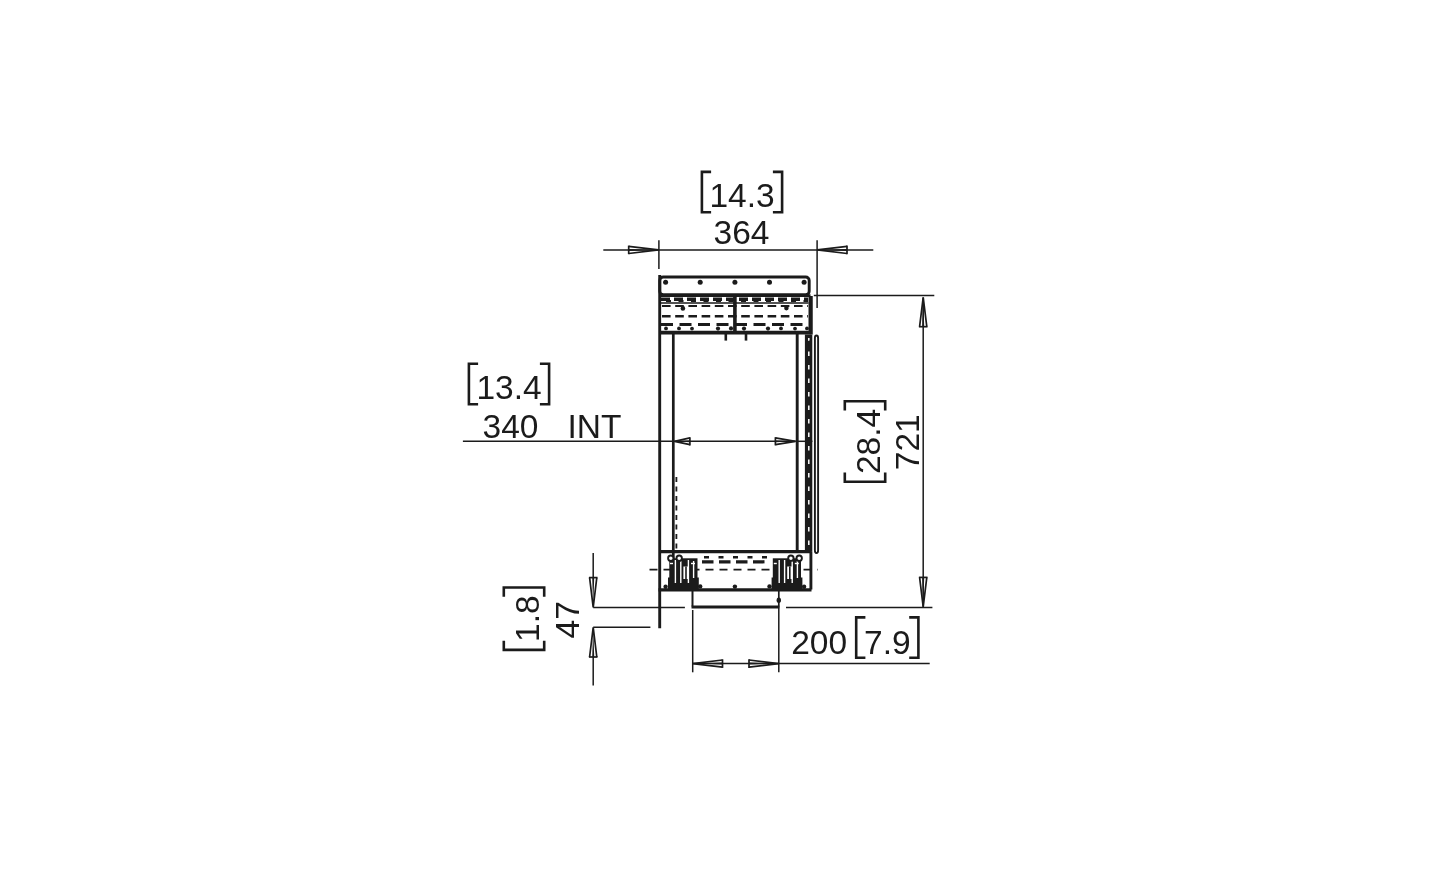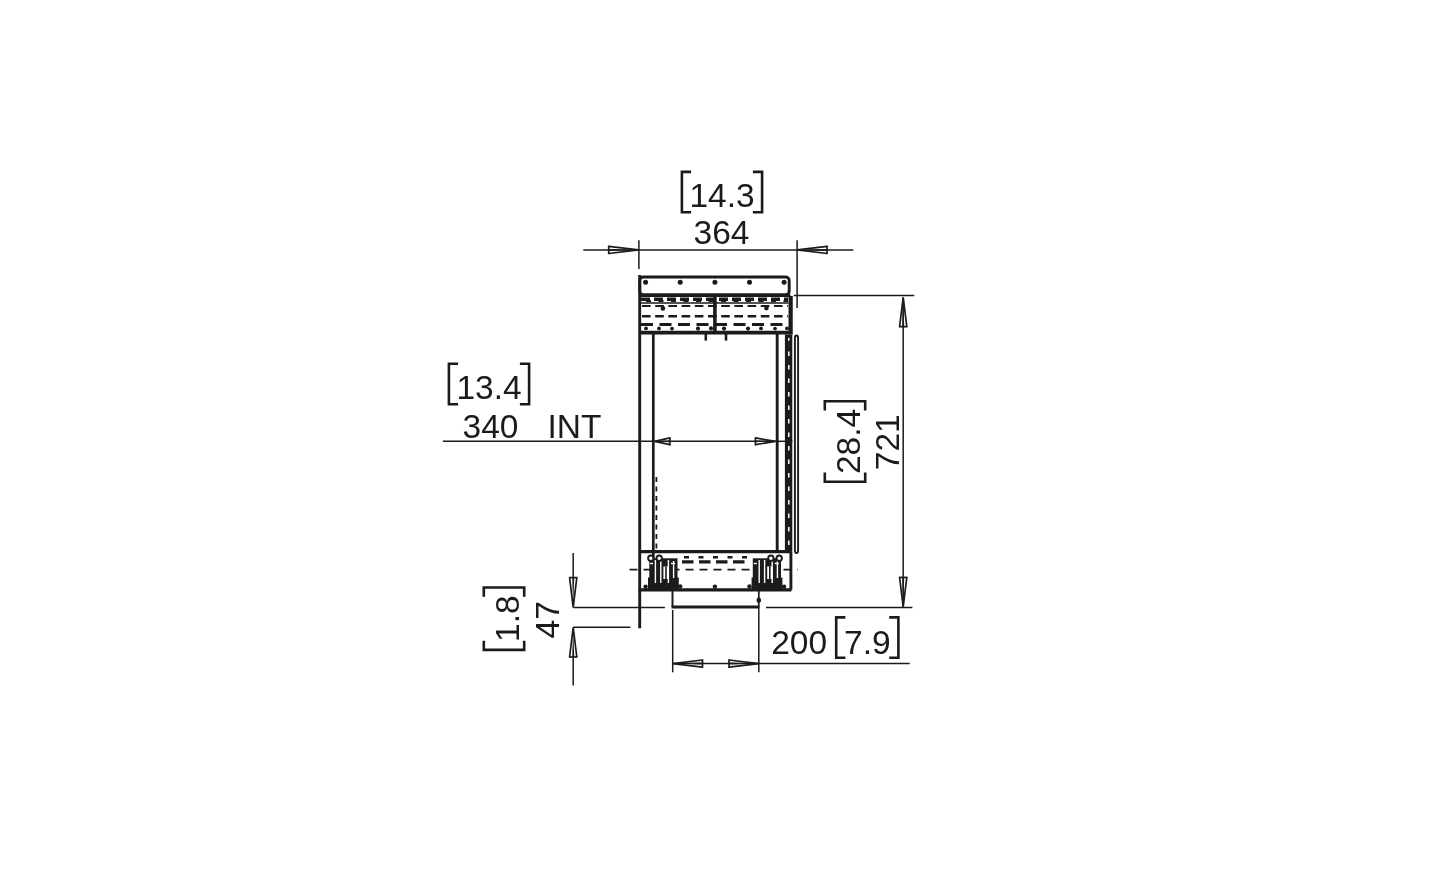--- a/index.html
+++ b/index.html
@@ -1,17 +1,17 @@
 <!DOCTYPE html>
 <html><head>
 <meta charset="utf-8">
 <title>Technical Drawing</title>
 <style>
   html,body{margin:0;padding:0;background:#ffffff;}
-  .page{position:relative;width:1338px;height:893px;background:#f97316;overflow:hidden;}
+  .page{position:relative;width:1338px;height:893px;background:#f97316;overflow:hidden;margin-left:20px;}
   svg{position:absolute;left:0;top:0;}
   text{font-family:"Liberation Sans", sans-serif;fill:#1b1b1b;}
 </style>
 </head>
 <body>
 <div class="page">
 <svg width="1445" height="893" viewBox="0 0 1445 893">
 
   <rect x="0" y="0" width="1445" height="893" fill="#ffffff"></rect>
 

